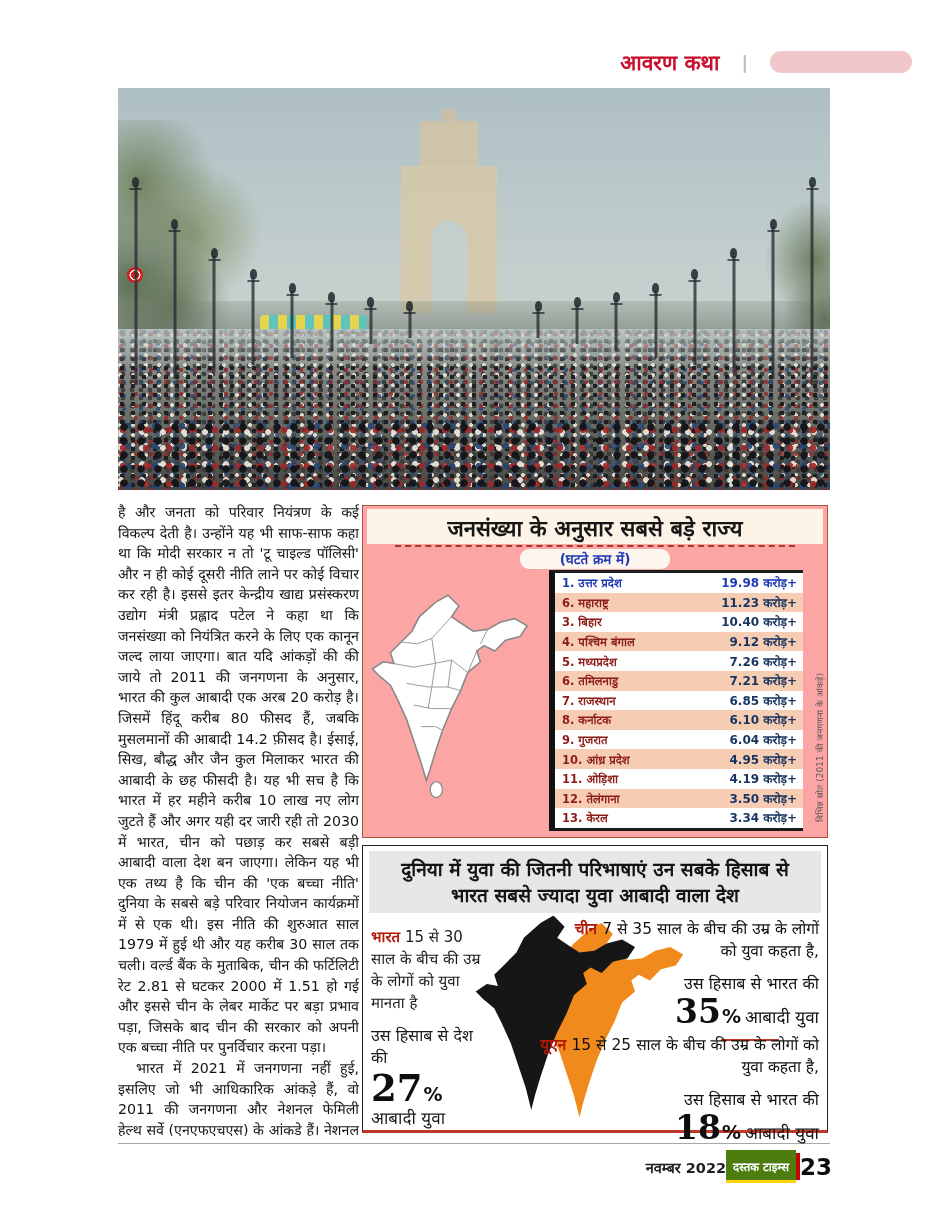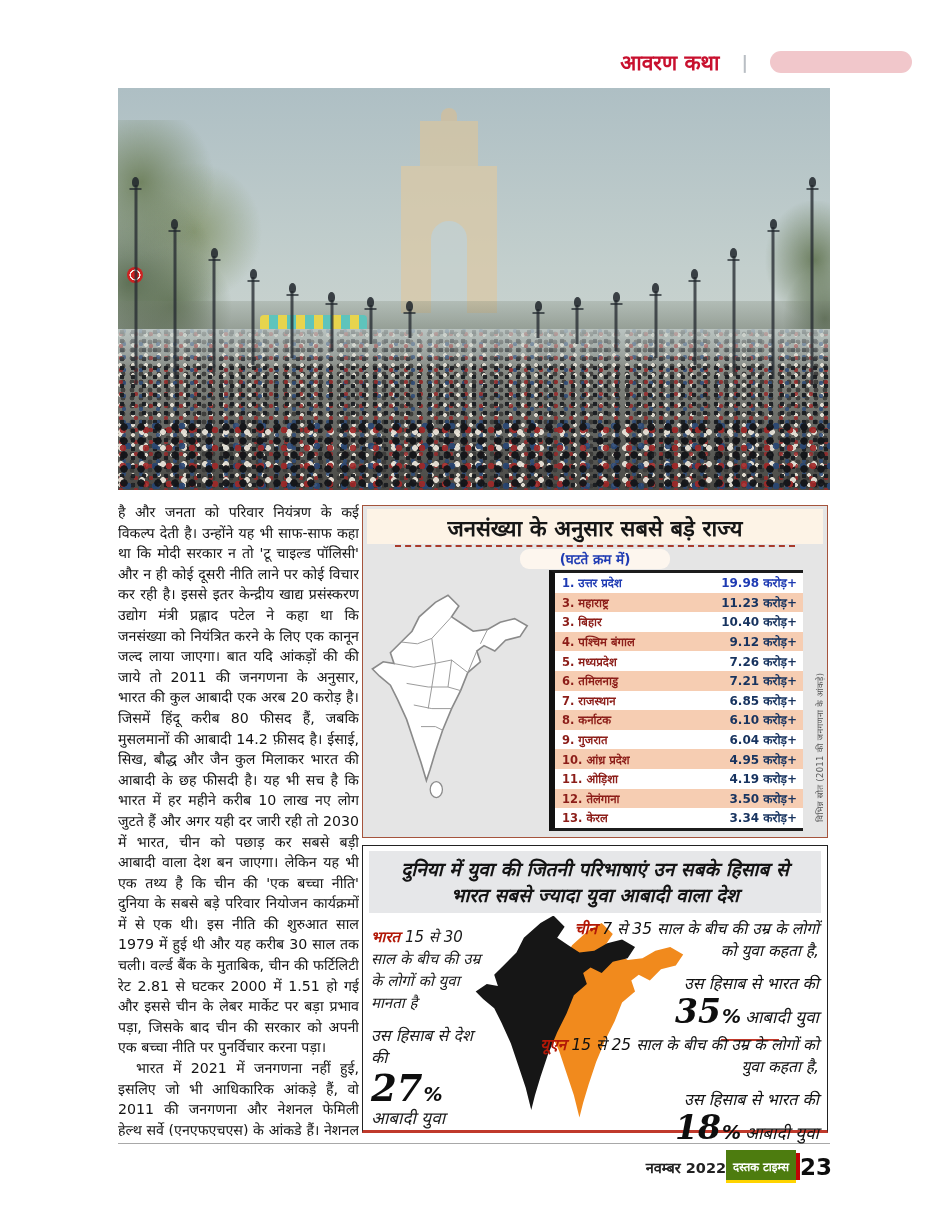--- a/index.html
+++ b/index.html
@@ -63,42 +63,42 @@
     width:12px;height:2px;background:rgba(32,38,44,.7);}
 
   
   .article{position:absolute;left:118px;top:502px;width:241px;height:634px;overflow:hidden;
     font-size:14.2px;line-height:20.6px;text-align:justify;color:#141414;}
   .article p{margin:0;}
   .article p + p{text-indent:18px;}
 
   
   .info1{position:absolute;left:362px;top:505px;width:466px;height:333px;
-    background:#e5e5e5;border:1px solid #a5543c;box-sizing:border-box;}
+    background:#fca5a5;border:1px solid #a5543c;box-sizing:border-box;}
   .info1-title{margin:3px 4px 0 4px;background:#fdf3e6;text-align:center;
     font-size:22px;font-weight:bold;color:#161616;padding:3px 0 2px 0;}
   .info1-dash{width:86%;margin:1px auto 2px auto;border-top:2px dashed #a93a2a;}
   .info1-subtitle{width:150px;margin:0 auto;text-align:center;background:#fdf6ee;border-radius:9px;
     color:#1f3bb3;font-weight:bold;font-size:13.5px;padding:1px 0;}
   .india-map{position:absolute;left:4px;top:54px;width:180px;height:272px;}
   .india-map svg{width:100%;height:100%;}
   .states-list{position:absolute;left:186px;top:64px;width:248px;
     border-top:3px solid #1c1c1c;border-bottom:3px solid #1c1c1c;border-left:6px solid #111;background:#fff;}
   .state-row{display:flex;justify-content:space-between;align-items:center;height:19.6px;
     padding:0 6px 0 7px;background:#fff;}
   .state-row.alt{background:#f6cdb2;}
   .sname{font-size:11.5px;font-weight:bold;color:#8c1d18;}
   .sval{font-size:12px;font-weight:bold;color:#17335f;}
   .state-row.first .sname,.state-row.first .sval{color:#1f3bb3;}
   .source-note{position:absolute;right:2px;top:66px;height:250px;writing-mode:vertical-rl;
     transform:rotate(180deg);font-size:8.5px;color:#555;letter-spacing:.3px;}
 
   
   .info2{position:absolute;left:362px;top:845px;width:466px;height:288px;background:#fff;
-    border:1px solid #222;border-bottom:3px solid #c0392b;box-sizing:border-box;font-style:italic;}
+    border:1px solid #222;border-bottom:3px solid #c0392b;box-sizing:border-box;}
   .info2-title{margin:5px 6px;background:#e6e7e9;text-align:center;font-size:19px;line-height:26px;
     font-weight:bold;color:#141414;padding:5px 14px;}
   .dual-map{position:absolute;left:96px;top:70px;width:252px;bottom:0;z-index:0;}
   .dual-map svg{width:100%;height:100%;}
   .stat-block{position:absolute;z-index:1;}
   .stat-india{left:8px;top:80px;width:114px;font-size:15px;line-height:22px;color:#1a1a1a;}
   .stat-china{right:8px;top:72px;width:262px;text-align:right;font-size:15.5px;line-height:22px;}
   .stat-un{right:8px;top:188px;width:300px;text-align:right;font-size:15.5px;line-height:22px;}
   .red-label{color:#b21807;font-weight:bold;}
   .stat-intro{margin-top:11px;font-size:16px;}
@@ -182,21 +182,21 @@
         <path d="M19,27 L28,28 L36,25 L47,13 M15,39 L26,41 L37,39 L47,37 L56,44 M22,50 L34,52 L45,52 L52,54 M26,62 L36,64 L47,64 M30,74 L38,74 L42,76 M36,25 L38,39 L36,52 L34,64 M47,37 L45,52 M61,32 L56,44 M67,20 L63,28" fill="none" stroke="#9a9a9a" stroke-width="0.55"></path>
         <ellipse cx="38.5" cy="109" rx="3.4" ry="4.4" fill="#ffffff" stroke="#8a8a8a" stroke-width="0.7"></ellipse>
       </svg>
     </div>
     <div class="states-list">
         <div class="state-row first">
           <span class="sname">1. उत्तर प्रदेश</span>
           <span class="sval">19.98 करोड़+</span>
         </div>
         <div class="state-row alt">
-          <span class="sname">3. महाराष्ट्र</span>
+          <span class="sname">6. महाराष्ट्र</span>
           <span class="sval">11.23 करोड़+</span>
         </div>
         <div class="state-row">
           <span class="sname">3. बिहार</span>
           <span class="sval">10.40 करोड़+</span>
         </div>
         <div class="state-row alt">
           <span class="sname">4. पश्चिम बंगाल</span>
           <span class="sval">9.12 करोड़+</span>
         </div>

